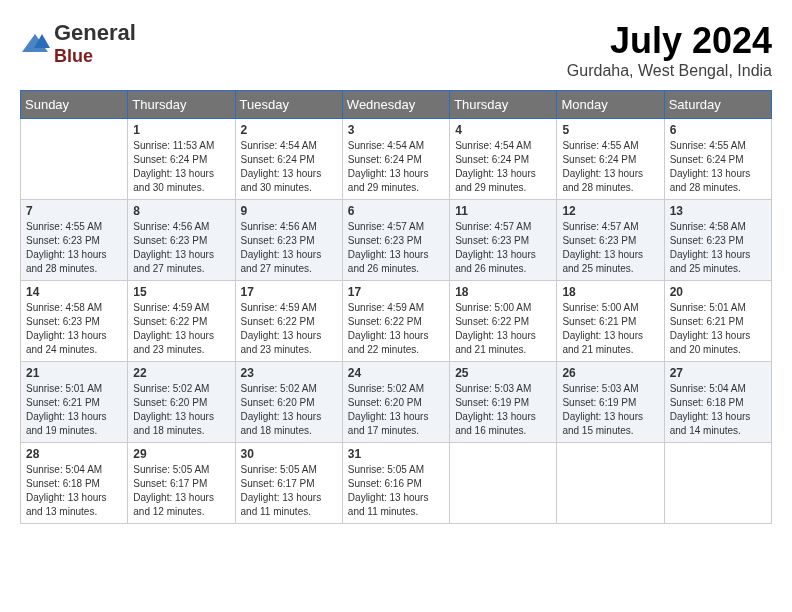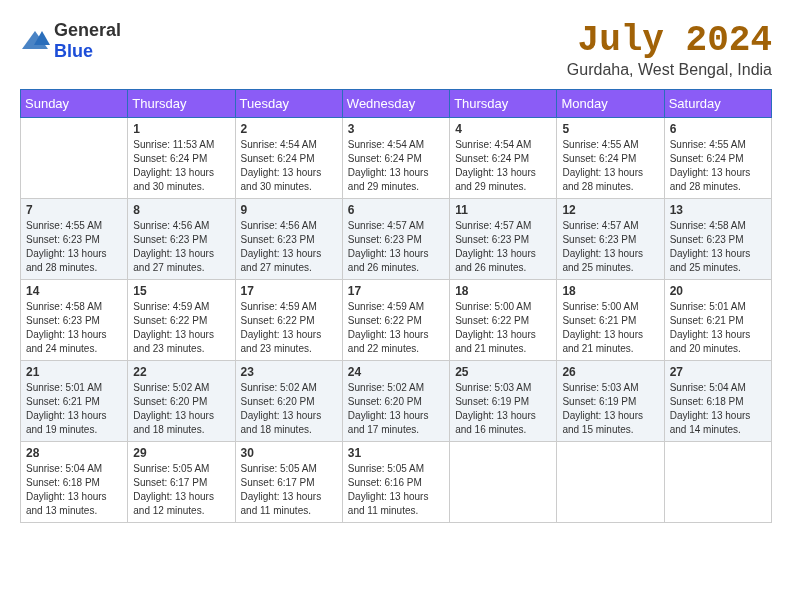--- a/index.html
+++ b/index.html
@@ -24,34 +24,33 @@
     .logo-icon {
       width: 30px;
       height: 24px;
     }
     .title-block {
       text-align: right;
     }
     .month-year {
       font-size: 36px;
       font-weight: bold;
-      color: #a16207;
-      font-family: Liberation Mono, monospace;
+      color: #000000;
     }
     .location {
       font-size: 16px;
       color: #404040;
     }
     .calendar-table {
       width: 100%;
       border-collapse: collapse;
       font-size: 11px;
     }
     .calendar-table thead tr th {
-      background-color: #8b5cf6;
+      background-color: #737373;
       color: #fff;
       padding: 6px 4px;
       text-align: left;
       font-size: 13px;
       font-weight: normal;
       border: 1px solid #2a6ebb;
     }
     .calendar-table tbody tr td {
       border: 1px solid #ccc;
       vertical-align: top;
@@ -84,22 +83,22 @@
 </head>
 <body>
 
 <div class="header">
   <div class="logo">
     <svg class="logo-icon" viewBox="0 0 30 24">
       <polygon points="15,2 28,20 2,20" fill="#2a6ebb" opacity="0.85"></polygon>
       <polygon points="22,2 30,16 14,16" fill="#2a6ebb"></polygon>
     </svg>
     <div>
-      <span style="font-size:18px;font-weight:bold;color:#333;">General</span><br>
-      <span style="font-size:18px;font-weight:bold;color:#1d4ed8;">Blue</span>
+      <span style="font-size:22px;font-weight:bold;color:#333;">General</span><br>
+      <span style="font-size:18px;font-weight:bold;color:#7f1d1d;">Blue</span>
     </div>
   </div>
   <div class="title-block">
     <div class="month-year">July 2024</div>
     <div class="location">Gurdaha, West Bengal, India</div>
   </div>
 </div>
 
 <table class="calendar-table">
   <thead>

